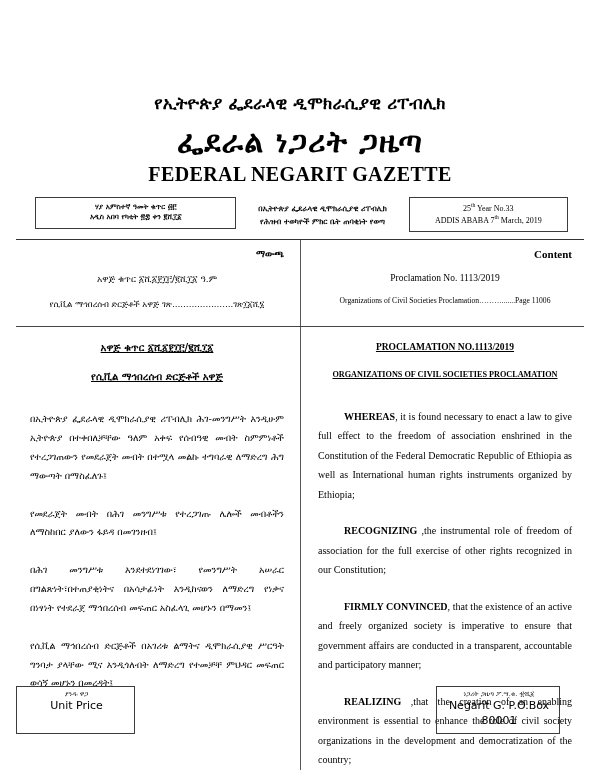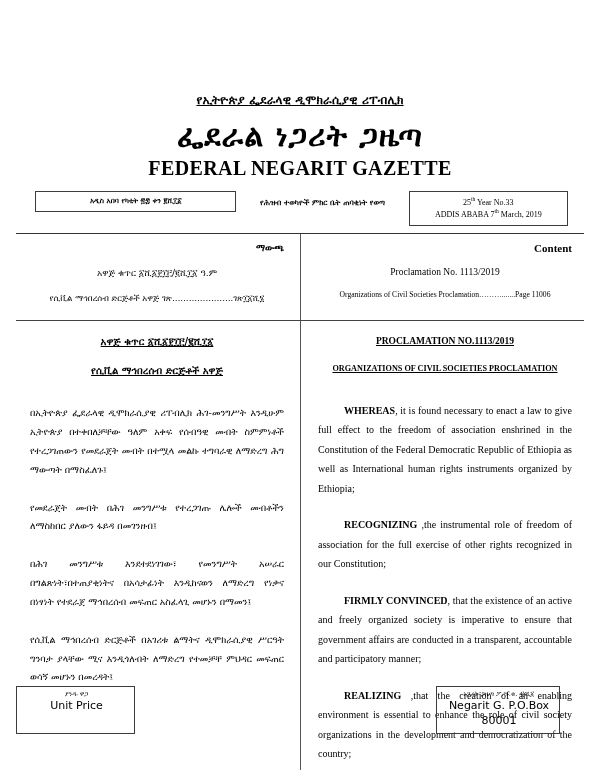--- a/index.html
+++ b/index.html
@@ -21,25 +21,24 @@
     padding: 0;
   }
 
   
   .masthead {
     text-align: center;
     padding-top: 93px;
   }
   .masthead-line1 {
     font-family: "DejaVu Sans", "Liberation Sans", sans-serif;
-    font-size: 12px;
+    font-size: 17px;
     font-weight: 700;
     letter-spacing: 0.2px;
     line-height: 1.2;
-    text-decoration: underline;
   }
   .masthead-amharic-title {
     font-family: "DejaVu Serif", "Liberation Serif", serif;
     font-size: 30px;
     font-weight: 700;
     line-height: 1.25;
     margin-top: 10px;
     letter-spacing: 1px;
   }
   .masthead-english-title {
@@ -245,24 +244,26 @@
 
   <div class="masthead">
     <div class="masthead-line1">የኢትዮጵያ ፌደራላዊ ዲሞክራሲያዊ ሪፐብሊክ</div>
     <div class="masthead-amharic-title">ፌደራል ነጋሪት ጋዜጣ</div>
     <div class="masthead-english-title">FEDERAL NEGARIT GAZETTE</div>
   </div>
 
   <div class="header-row">
 
     <div class="hdr-box hdr-box-left">
+      <div>ሃያ አምስተኛ ዓመት ቁጥር ፴፫</div>
       <div>አዲስ አበባ የካቲት ፳፰ ቀን ፪ሺ፲፩</div>
     </div>
 
     <div class="hdr-center">
+      <div>በኢትዮጵያ ፌደራላዊ ዲሞክራሲያዊ ሪፐብሊክ</div>
       <div>የሕዝብ ተወካዮች ምክር ቤት ጠባቂነት የወጣ</div>
     </div>
 
     <div class="hdr-box hdr-box-right">
       <div><span>25</span><sup>th</sup><span> Year  No.33</span></div>
       <div><span>ADDIS ABABA 7</span><sup>th</sup><span>  March, 2019</span></div>
     </div>
 
   </div>
 

